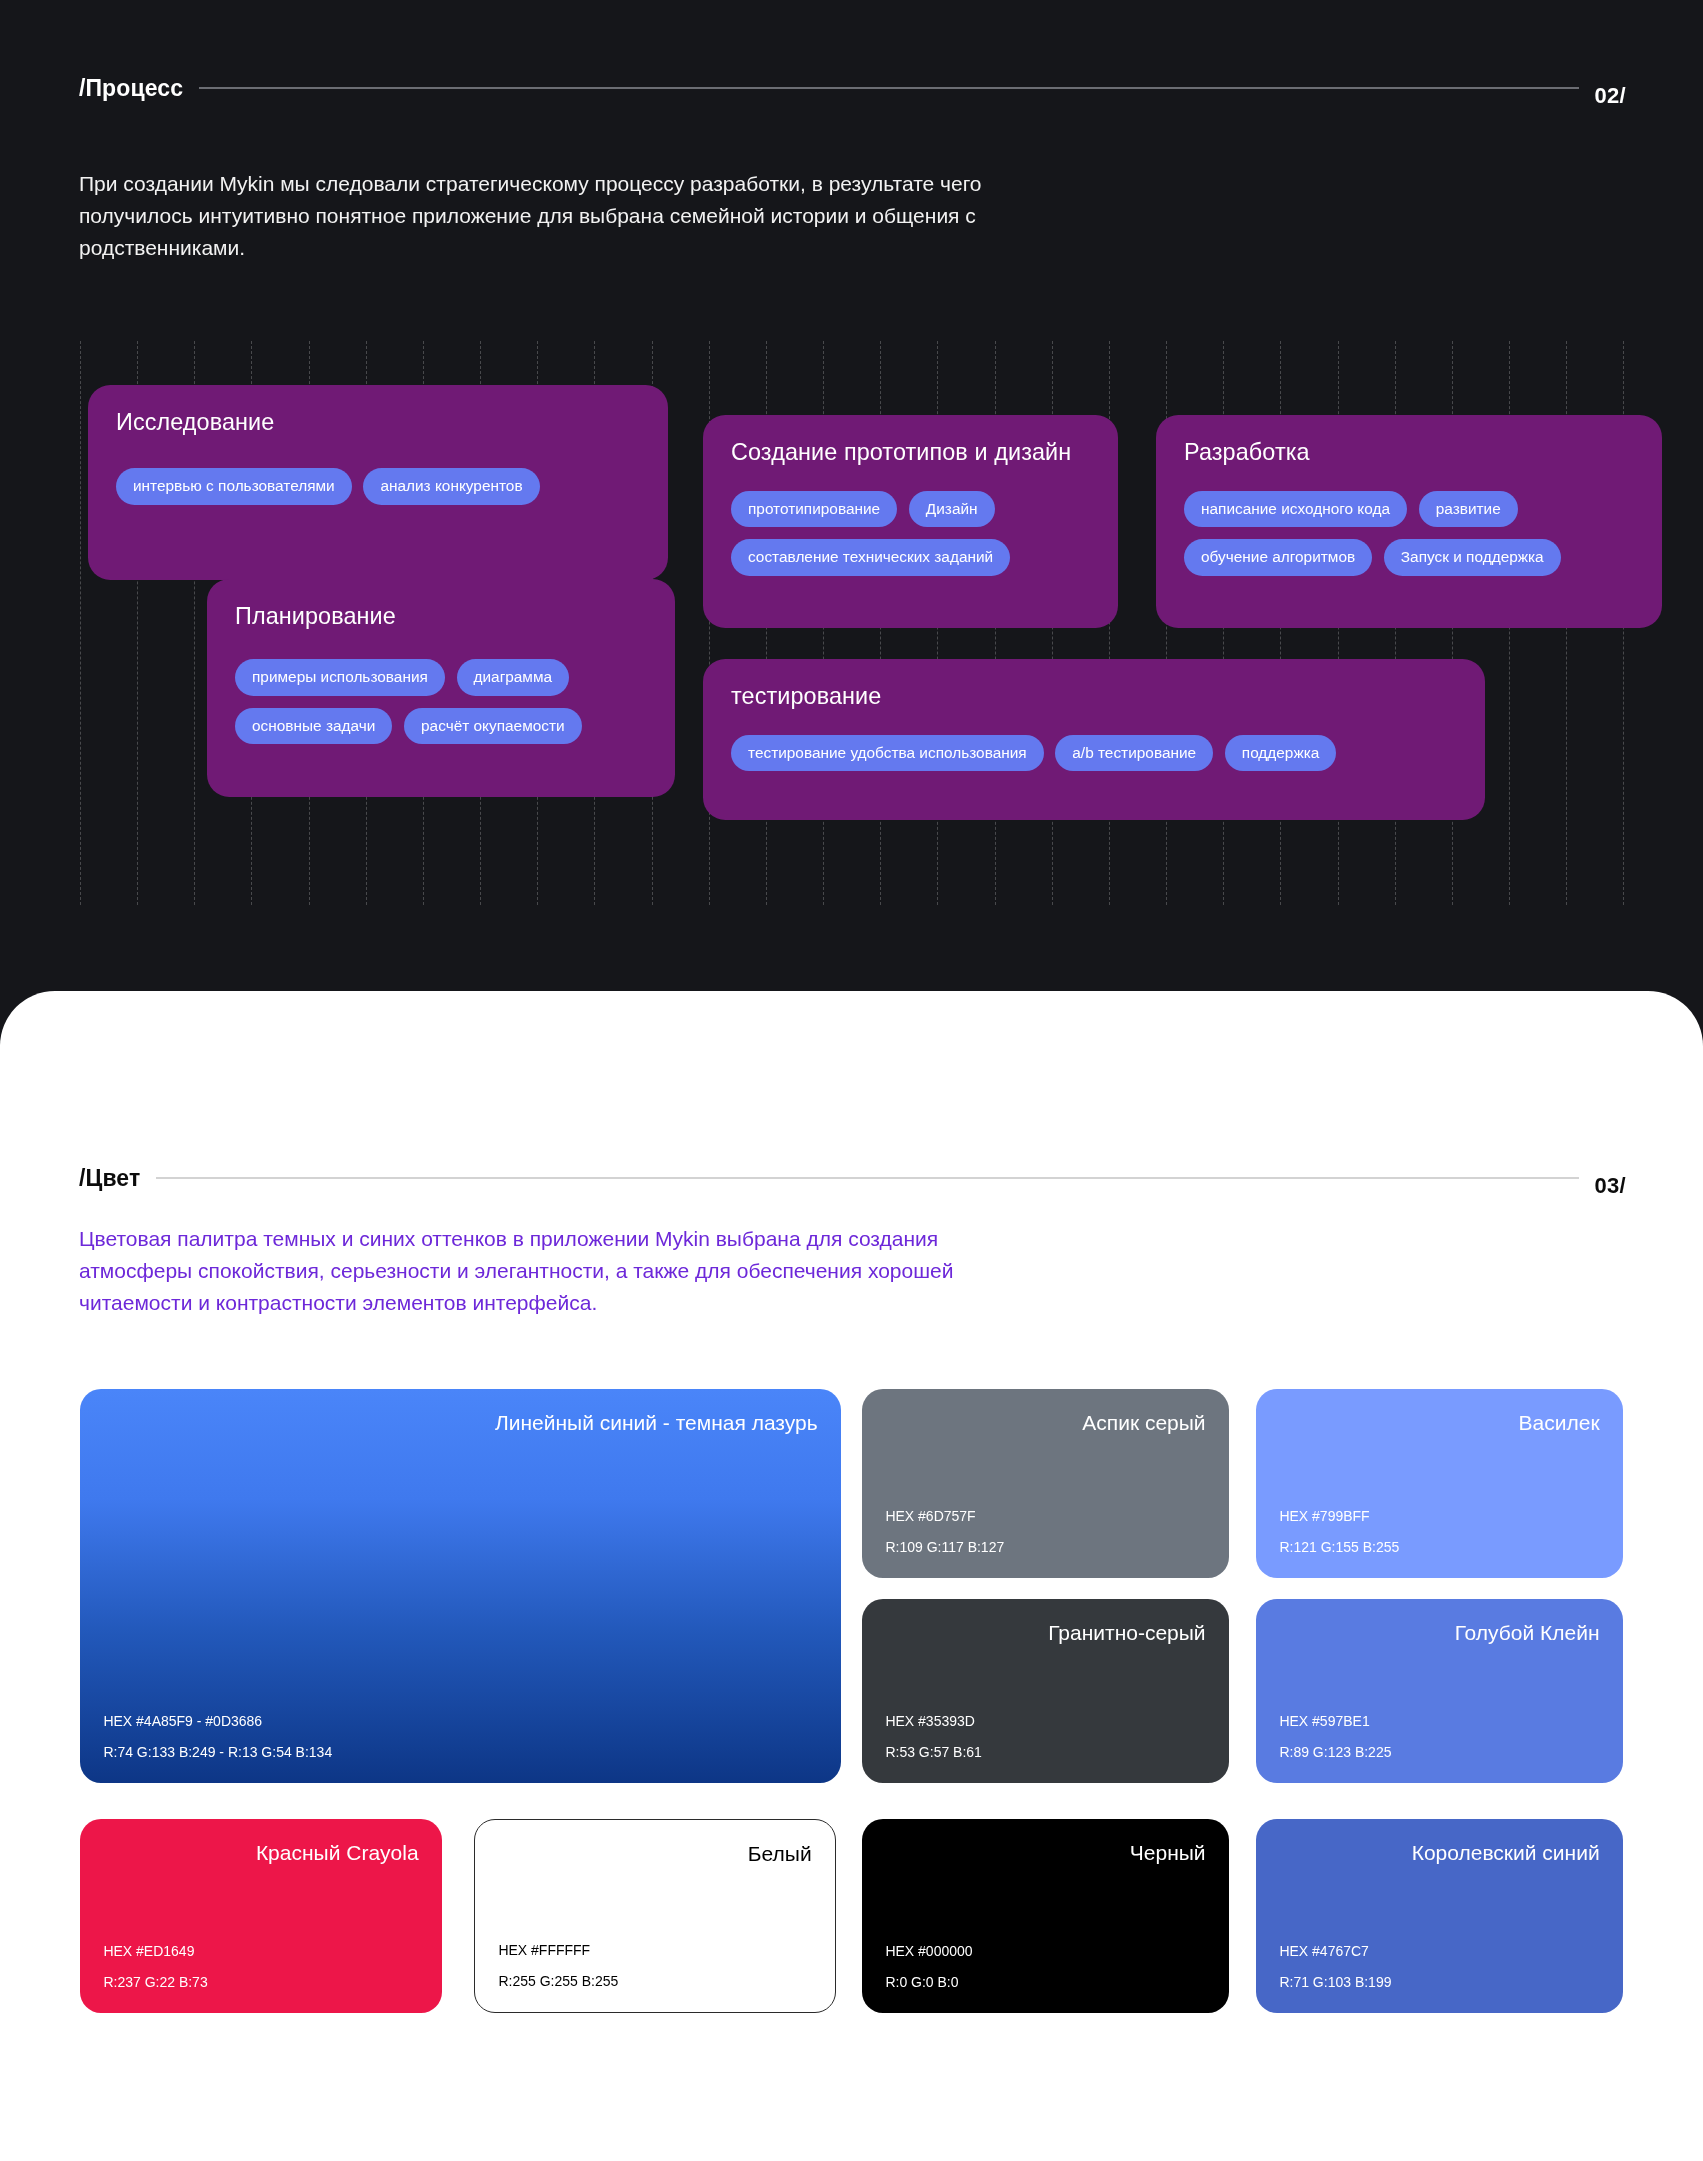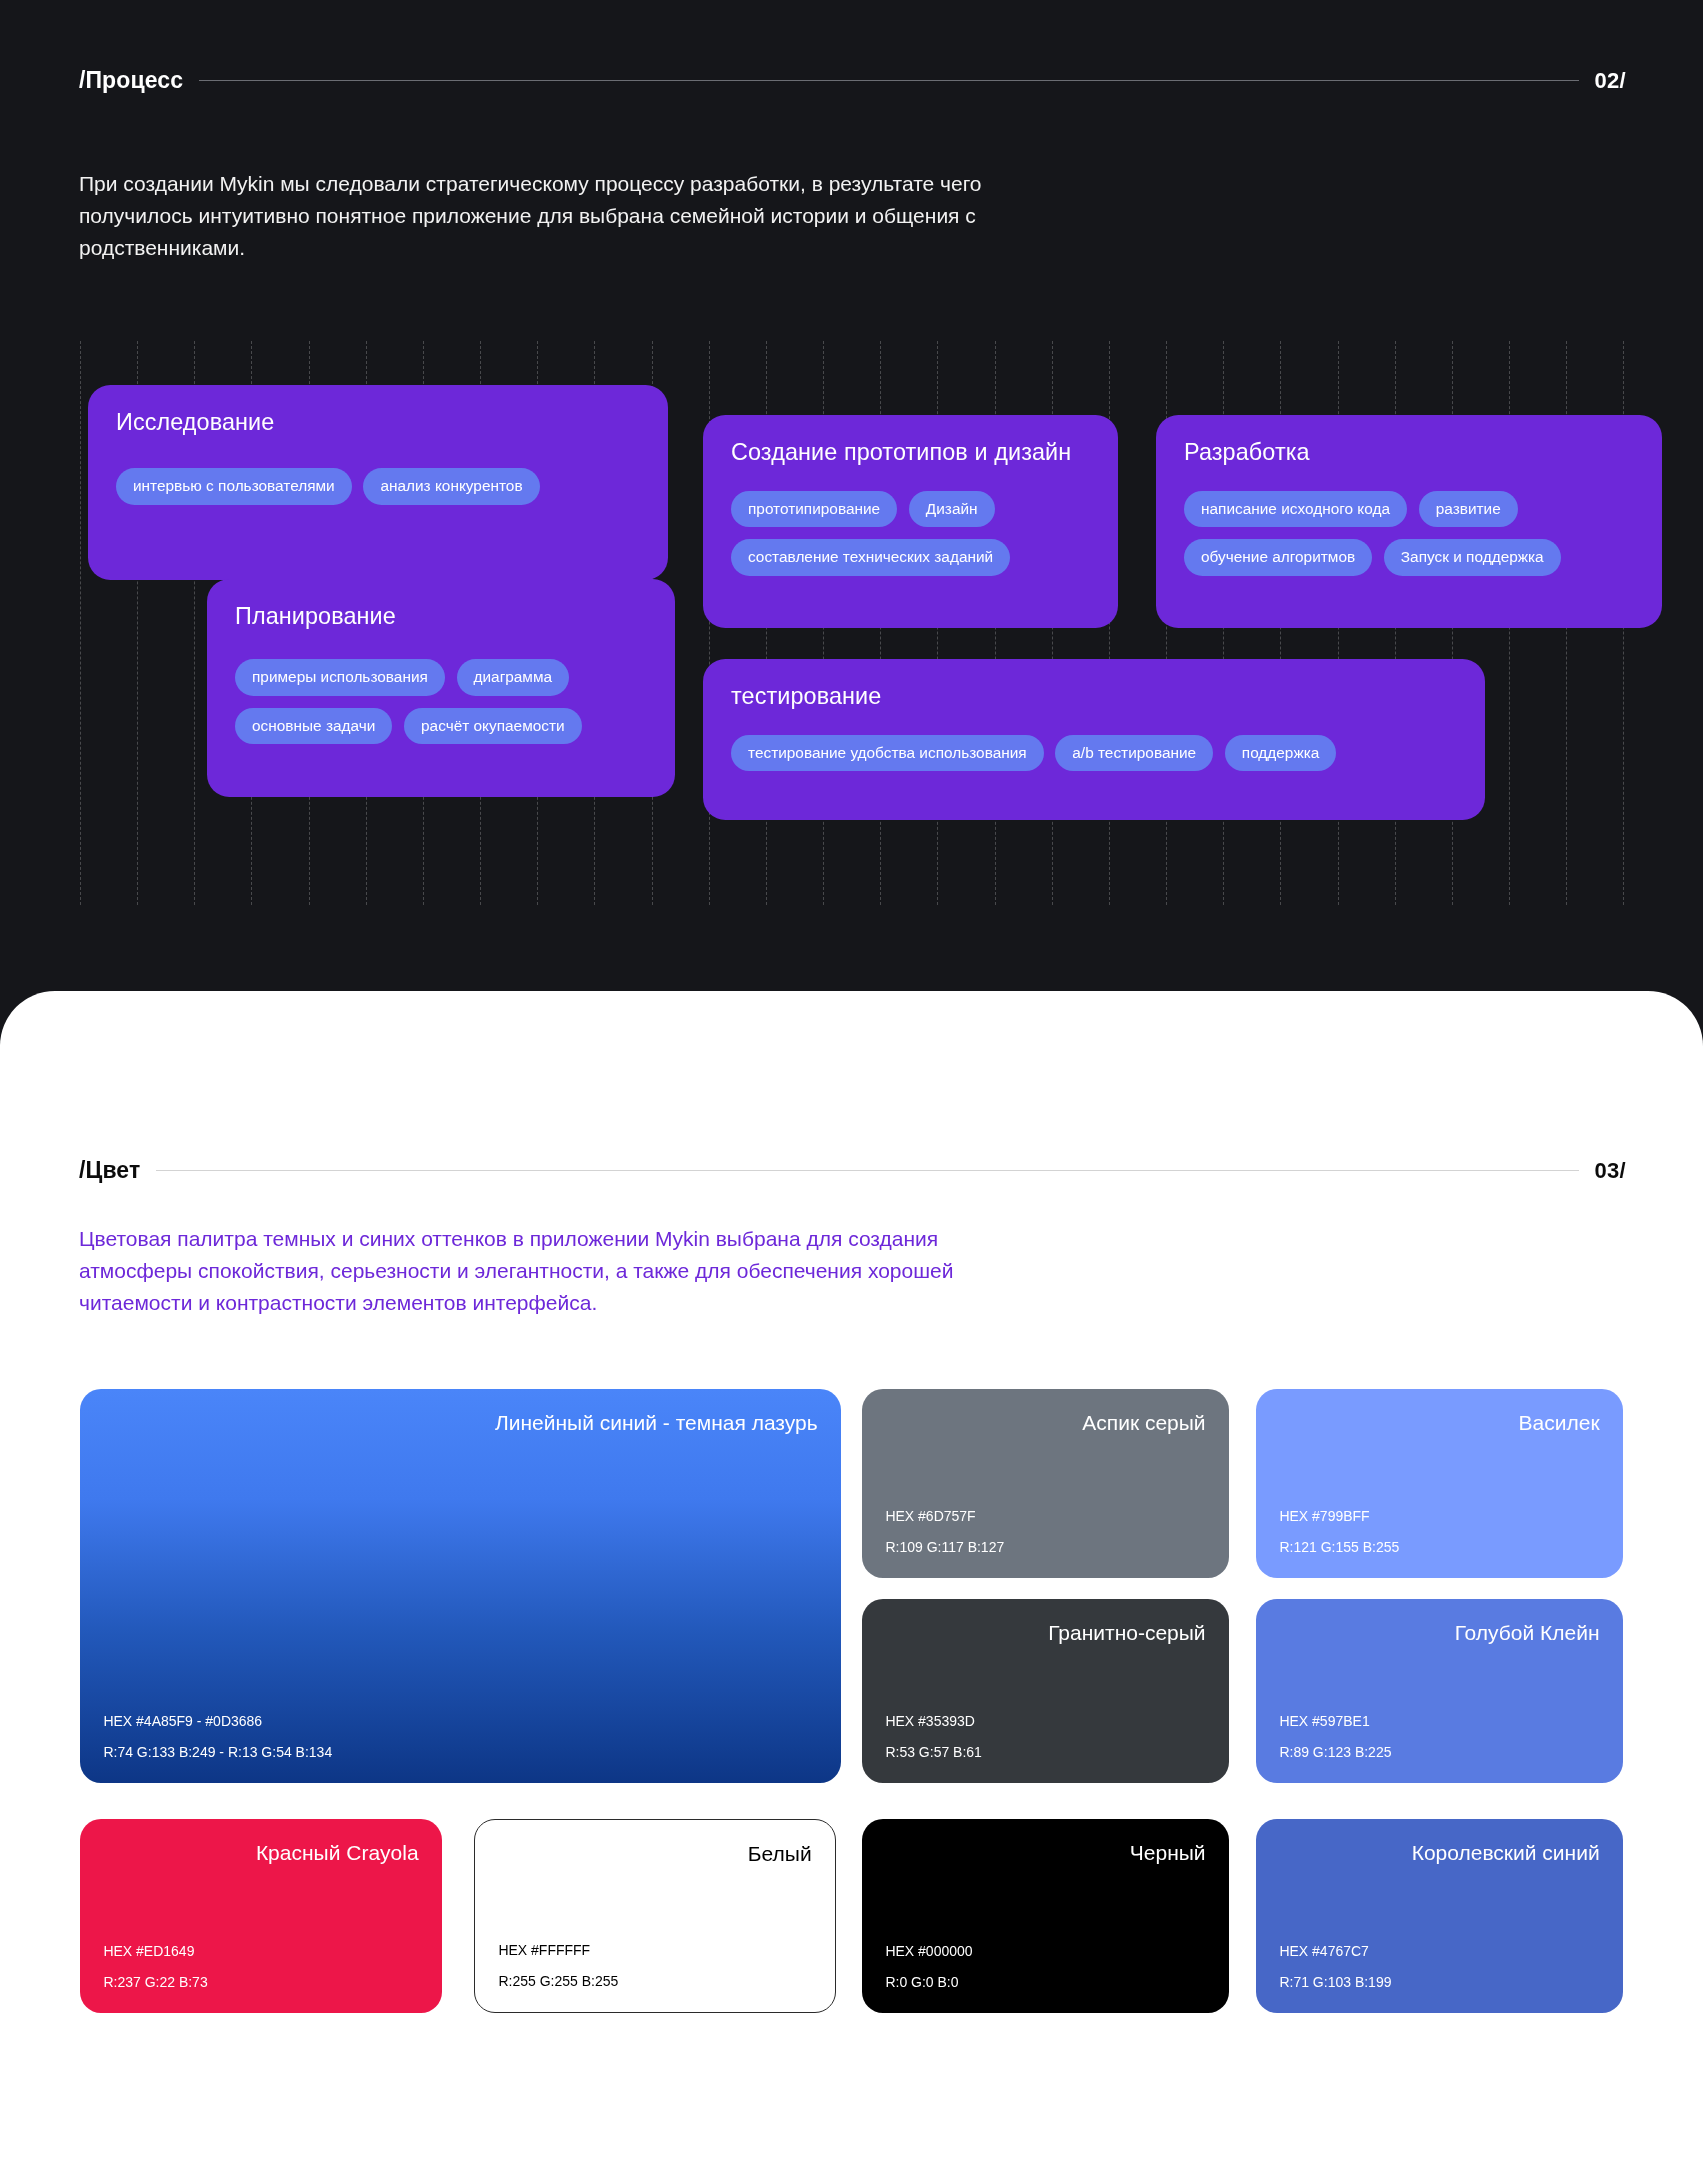--- a/index.html
+++ b/index.html
@@ -55,41 +55,42 @@
   }
   .sec-head .sec-rule{
     flex:1;
     height:1.6px;
   }
   .sec-head .sec-num{
     font-size:22px;
     font-weight:700;
     white-space:nowrap;
     letter-spacing:0.3px;
+    margin-top:16px;
   }
   .dark .sec-title,.dark .sec-num{color:#ffffff;}
   .dark .sec-rule{background:#6b6d73;}
   .light .sec-title,.light .sec-num{color:#0c0c0c;}
   .light .sec-rule{background:#d3d3d3;}
 
   .sec-para{
     position:absolute;
     left:79px;
     width:958px;
     font-size:21px;
     line-height:1.52;
     font-weight:400;
   }
   .dark .sec-para{color:#f2f2f2;}
   .light .sec-para{color:#6d28d9;}
 
   
   .pcard{
     position:absolute;
-    background:#6d28d9;
+    background:#701a75;
     border-radius:22.4px;
     box-sizing:border-box;
     padding:24.5px 28px;
   }
   .pcard-title{
     color:#ffffff;
     font-size:23.4px;
     font-weight:400;
     letter-spacing:0.1px;
     line-height:1.1;

